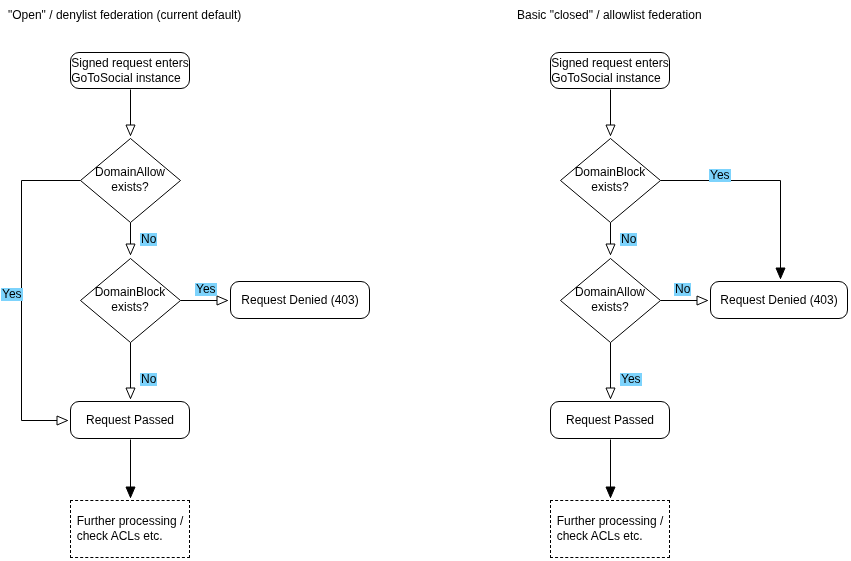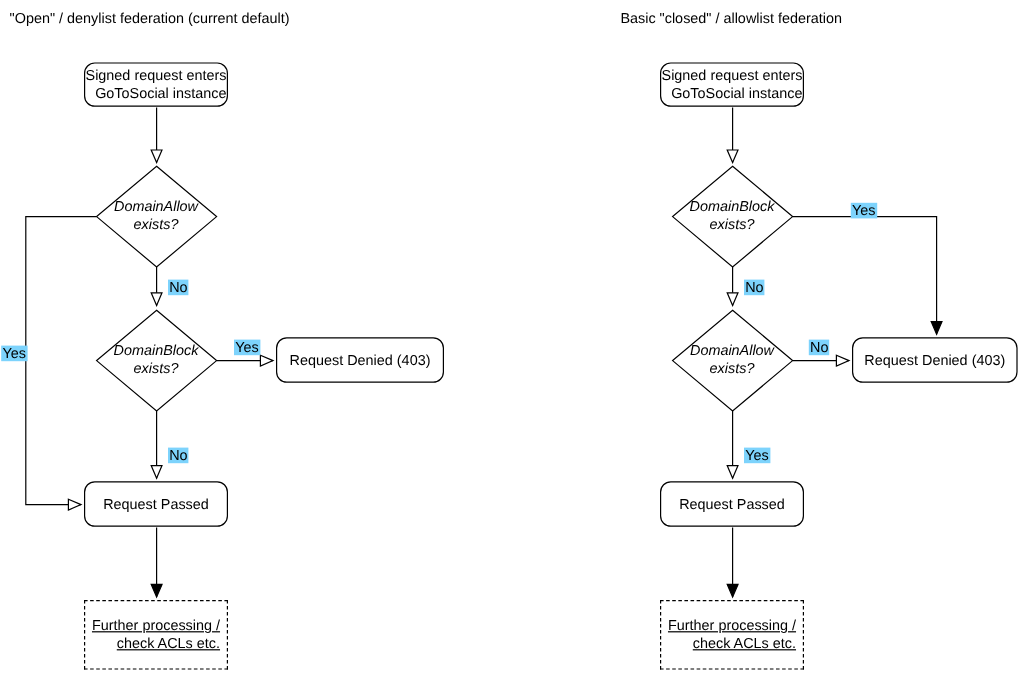--- a/index.html
+++ b/index.html
@@ -28,36 +28,35 @@
     line-height: 14px;
   }
   .node {
     position: absolute;
     box-sizing: border-box;
     background: #ffffff;
     border: 1px solid #000000;
     display: flex;
     align-items: center;
     justify-content: center;
-    text-align: right;
+    text-align: left;
     white-space: pre-line;
     line-height: 15px;
   }
   .rounded { border-radius: 9px; }
-  .dashed  { border-style: dashed; text-decoration: underline; }
+  .dashed  { border-style: dashed; }
   .diamond-label {
     position: absolute;
     display: flex;
     align-items: center;
     justify-content: center;
     text-align: center;
     white-space: pre-line;
     line-height: 15px;
     pointer-events: none;
-    font-style: italic;
   }
   .edge-label {
     position: absolute;
     background: #7dd3fc;
     line-height: 13px;
     padding: 0 1px;
   }
 </style>
 </head>
 <body>

